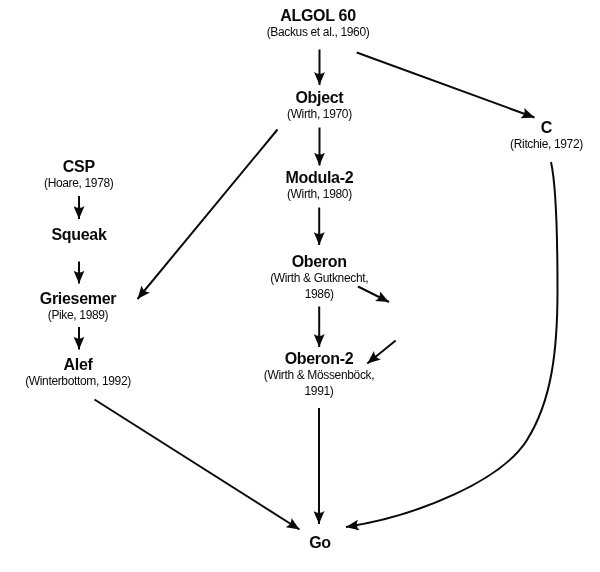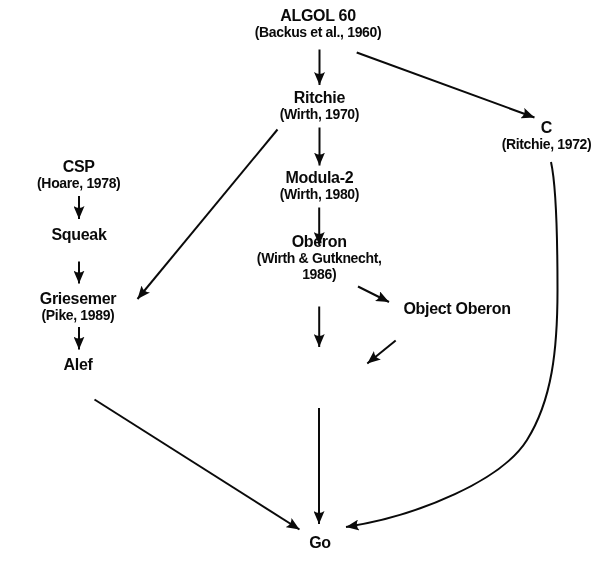--- a/index.html
+++ b/index.html
@@ -10,21 +10,21 @@
     background: #ffffff;
     overflow: hidden;
     font-family: "Liberation Sans", sans-serif;
     color: var(--ink, #0a0a0a);
   }
   .edges { position: absolute; left: 0; top: 0; }
   .edges > path { stroke: var(--ink, #0a0a0a); stroke-width: 2; fill: none; }
   .edges marker path { fill: var(--ink, #0a0a0a); stroke: none; }
   .node { position: absolute; text-align: center; transform: translateX(-50%); white-space: nowrap; width: max-content; }
   .node .name { font-size: 16px; line-height: 17px; font-weight: 700; letter-spacing: -0.3px; }
-  .node .cite { font-size: 14px; line-height: 16px; font-weight: 700; letter-spacing: -0.35px; white-space: pre-line; }
+  .node .cite { font-size: 12px; line-height: 16px; font-weight: 400; letter-spacing: -0.35px; white-space: pre-line; }
 </style>
 </head>
 <body style="background: rgb(255, 255, 255);">
 
 <div class="figure">
 
   <svg class="edges" width="600" height="572" viewBox="0 0 600 572">
     <defs>
       <marker id="arrow" markerUnits="userSpaceOnUse" markerWidth="13" markerHeight="11" viewBox="0 0 13 11" refX="13" refY="5.5" orient="auto">
         <path d="M13,5.5 L0,0 Q4,5.5 0,11 Z" fill="#0a0a0a" stroke="none"></path>
@@ -44,48 +44,53 @@
     <path d="M94.5,399.5 L299.5,529.5" marker-end="url(#arrow)"></path>
     <path d="M319,408 L319,524" marker-end="url(#arrow)"></path>
     <path d="M551,162 C555,180 557.5,220 557.5,290 C557.5,350 552,400 527,440 C502,480 420,515.5 346,527" marker-end="url(#arrow)"></path>
   </svg>
 
   <div class="node" style="left:318px;   top:6.6px">
     <div class="name">ALGOL 60</div>
     <div class="cite">(Backus et al., 1960)</div>
   </div>
   <div class="node" style="left:319.4px; top:89px">
-    <div class="name">Ritchie</div>
+    <div class="name">Object</div>
     <div class="cite">(Wirth, 1970)</div>
   </div>
   <div class="node" style="left:319.4px; top:169.2px">
     <div class="name">Modula-2</div>
     <div class="cite">(Wirth, 1980)</div>
   </div>
-  <div class="node" style="left:319.2px; top:233px">
+  <div class="node" style="left:319.2px; top:253px">
     <div class="name">Oberon</div>
     <div class="cite">(Wirth &amp; Gutknecht,
 1986)</div>
   </div>
   <div class="node" style="left:457px;   top:300.3px">
-    <div class="name">Object Oberon</div>
+  </div>
+  <div class="node" style="left:319px;   top:349.5px">
+    <div class="name">Oberon-2</div>
+    <div class="cite">(Wirth &amp; Mössenböck,
+1991)</div>
   </div>
   <div class="node" style="left:78.75px; top:158px">
     <div class="name">CSP</div>
     <div class="cite">(Hoare, 1978)</div>
   </div>
   <div class="node" style="left:79px;    top:225.5px">
     <div class="name">Squeak</div>
   </div>
   <div class="node" style="left:78px;    top:289.5px">
     <div class="name">Griesemer</div>
     <div class="cite">(Pike, 1989)</div>
   </div>
   <div class="node" style="left:78px;    top:356px">
     <div class="name">Alef</div>
+    <div class="cite">(Winterbottom, 1992)</div>
   </div>
   <div class="node" style="left:546.5px; top:118.6px">
     <div class="name">C</div>
     <div class="cite">(Ritchie, 1972)</div>
   </div>
   <div class="node" style="left:320px;   top:534px">
     <div class="name">Go</div>
   </div>
 
 </div>

